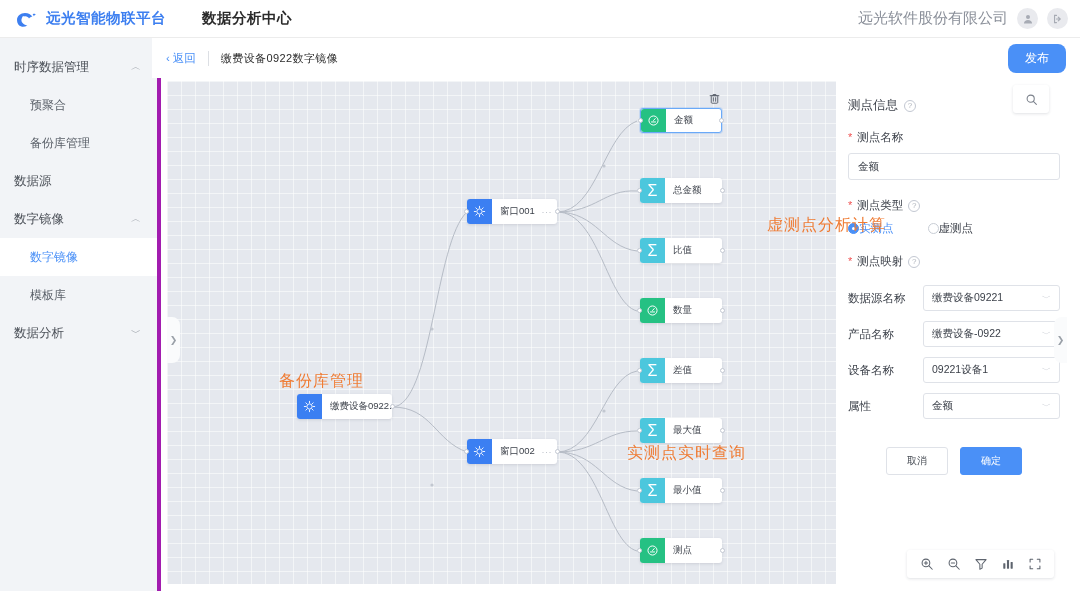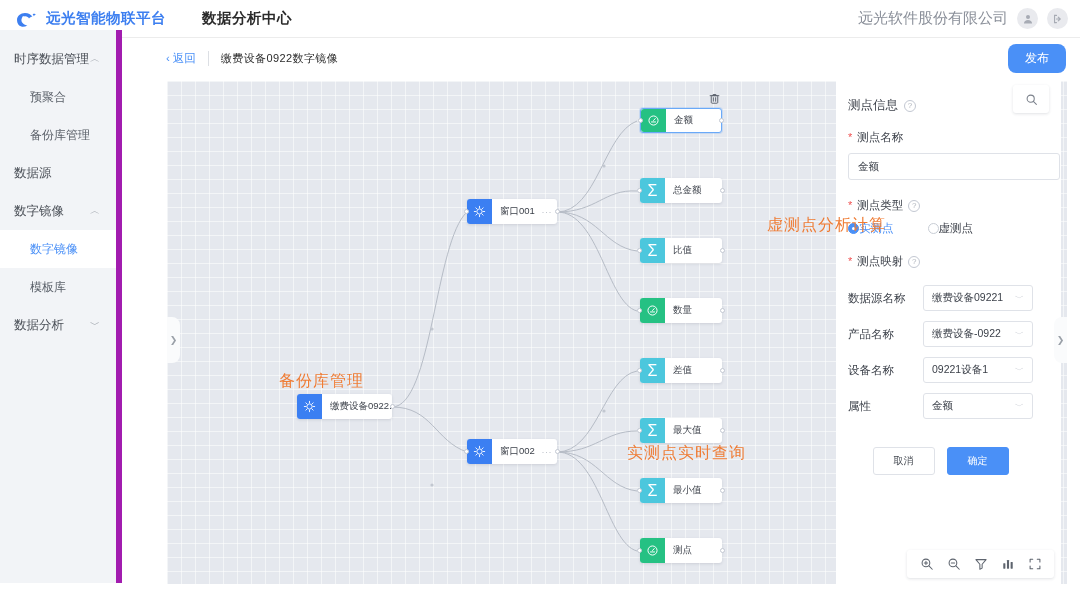--- a/index.html
+++ b/index.html
@@ -33,22 +33,22 @@
   }
   .header-company { font-size: 15px; color: #8a8f99; }
   .round-icon {
     width: 21px; height: 21px; border-radius: 50%;
     background: #e9eaee; display: flex; align-items: center;
     justify-content: center; color: #a7abb4;
   }
 
   
   .sidebar {
-    position: absolute; top: 30px; left: 0; width: 122px; height: 553px;
-    background: #f2f4f7; border-right: 6px solid #a21caf;
+    position: absolute; top: 38px; left: 0; width: 161px; height: 553px;
+    background: #f2f4f7; border-right: 4px solid #a21caf;
     padding-top: 10px;
   }
   .nav-group-title {
     height: 38px; display: flex; align-items: center;
     padding: 0 16px 0 14px; font-size: 12.5px; color: #4a4f57;
     cursor: pointer;
   }
   .nav-group-title .caret { margin-left: auto; font-size: 10px; color: #9aa0a8; }
   .nav-sub {
     height: 38px; display: flex; align-items: center;
@@ -154,22 +154,22 @@
     background: #fff; border-radius: 3px; box-shadow: 0 1px 3px rgba(40,50,70,.14);
     display: flex; align-items: center; gap: 12px; padding: 0 12px; z-index: 7;
   }
   .canvas-tools .tool {
     width: 15px; height: 15px; display: flex; align-items: center;
     justify-content: center; color: #5e646e; cursor: pointer;
   }
 
   
   .right-panel {
-    position: absolute; top: 81px; left: 836px; width: 225px; height: 510px;
-    background: #fff; padding: 16px 28px 0 12px;
+    position: absolute; top: 81px; left: 836px; width: 244px; height: 510px;
+    background: #fff; padding: 16px 20px 0 12px;
   }
   .panel-title {
     font-size: 12.5px; color: #3a3f48; display: flex;
     align-items: center; gap: 6px; margin-bottom: 16px;
   }
   .q-mark {
     width: 12px; height: 12px; border-radius: 50%; border: 1px solid #c3c8d2;
     color: #b0b5bd; font-size: 8px; display: flex; align-items: center;
     justify-content: center; cursor: pointer;
   }

